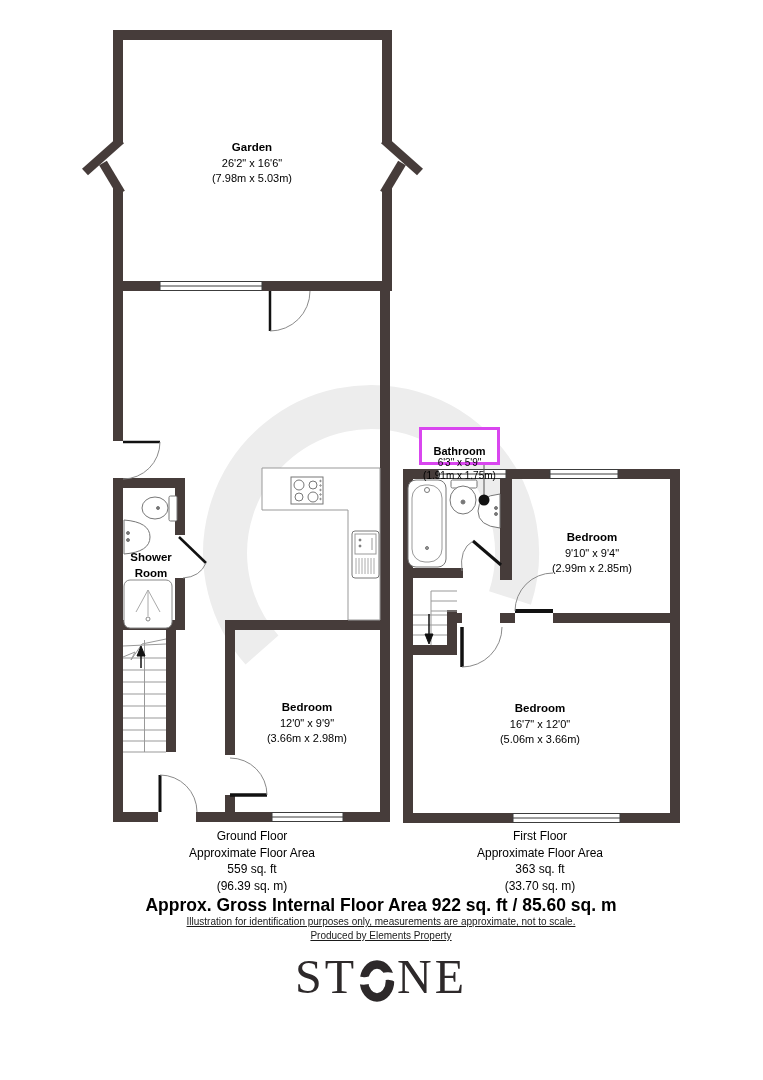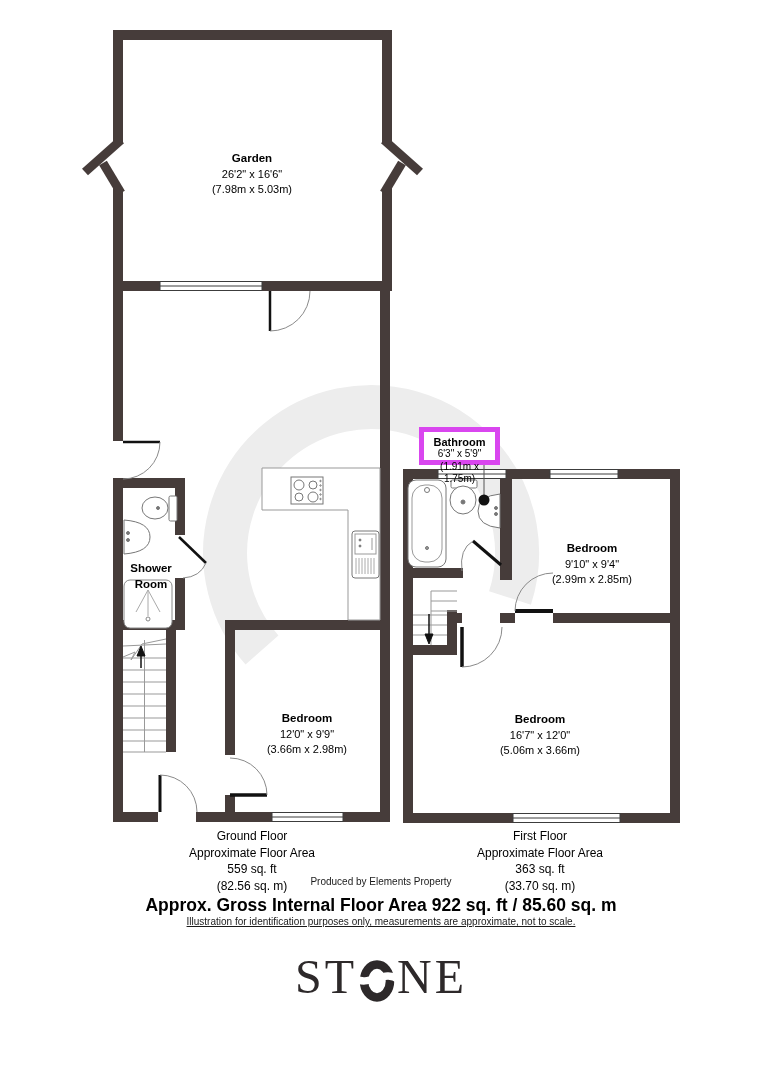--- a/index.html
+++ b/index.html
@@ -1,26 +1,26 @@
 <!DOCTYPE html>
 <html><head>
 <meta charset="utf-8">
 <style>
   html,body{margin:0;padding:0;background:#ffffff;}
   #canvas{
     position:relative;width:763px;height:1080px;background:#ffffff;overflow:hidden;
     font-family:"Liberation Sans",sans-serif;color:#000;
   }
   #plan-svg{position:absolute;left:0;top:0;}
-  .room-label{position:absolute;transform:translateX(-50%);text-align:center;line-height:15.5px;white-space:nowrap;margin-top:11px;}
+  .room-label{position:absolute;transform:translateX(-50%);text-align:center;line-height:15.5px;white-space:nowrap;}
   .rname{font-weight:bold;font-size:11.5px;display:block;}
   .rdim{font-size:11px;display:block;}
   .label-box{
     position:absolute;left:419px;top:427px;width:81px;height:38px;background:#fff;
-    border:5px solid #d946ef;text-align:center;line-height:12.4px;padding-top:4px;box-sizing:border-box;
+    border:3px solid #d946ef;text-align:center;line-height:12.4px;padding-top:15px;box-sizing:border-box;
   }
   .label-box .rname{font-size:11px;}
   .label-box .rdim{font-size:10px;}
   .floor-block{position:absolute;transform:translateX(-50%);text-align:center;font-weight:normal;font-size:12px;line-height:16.5px;white-space:nowrap;}
   .gross{position:absolute;transform:translateX(-50%);font-weight:bold;font-size:17.5px;white-space:nowrap;}
   .small-note{position:absolute;transform:translateX(-50%);font-size:10px;white-space:nowrap;color:#1a1a1a;}
   .logo{
     position:absolute;left:381px;top:948px;transform:translateX(-50%);
     display:flex;align-items:center;justify-content:center;
     font-family:"Liberation Serif",serif;font-size:48px;color:#2d292a;letter-spacing:3px;line-height:58px;
@@ -295,33 +295,33 @@
   <div class="room-label" style="left:540px;top:701px;">
     <span class="rname">Bedroom</span>
     <span class="rdim">16'7" x 12'0"</span>
     <span class="rdim">(5.06m x 3.66m)</span>
   </div>
 
   <div class="floor-block" style="left:252px;top:828px;">
     <span style="display:block">Ground Floor</span>
     <span style="display:block">Approximate Floor Area</span>
     <span style="display:block">559 sq. ft</span>
-    <span style="display:block">(82.56 sq. m)</span>
+    <span style="display:block">(96.39 sq. m)</span>
   </div>
 
   <div class="floor-block" style="left:540px;top:828px;">
     <span style="display:block">First Floor</span>
     <span style="display:block">Approximate Floor Area</span>
     <span style="display:block">363 sq. ft</span>
     <span style="display:block">(33.70 sq. m)</span>
   </div>
 
   <div class="gross" style="left:381px;top:895px;">Approx. Gross Internal Floor Area 922 sq. ft / 85.60 sq. m</div>
   <div class="small-note" style="left:381px;top:916px;text-decoration:underline;">Illustration for identification purposes only, measurements are approximate, not to scale.</div>
-  <div class="small-note" style="left:381px;top:876px;">Produced by Elements Property</div>
+  <div class="small-note" style="left:381px;top:930px;text-decoration:underline;">Produced by Elements Property</div>
 
   <div class="logo">
     <span>ST</span>
     <svg width="38" height="50" viewBox="0 0 38 50">
       <ellipse cx="19" cy="26" rx="13" ry="16.5" stroke="#2d292a" stroke-width="8.5" fill="none"></ellipse>
       <path d="M -3 23 C 10 33, 27 13, 41 25" stroke="#ffffff" stroke-width="7.5" fill="none"></path>
     </svg>
     <span>NE</span>
   </div>
 

